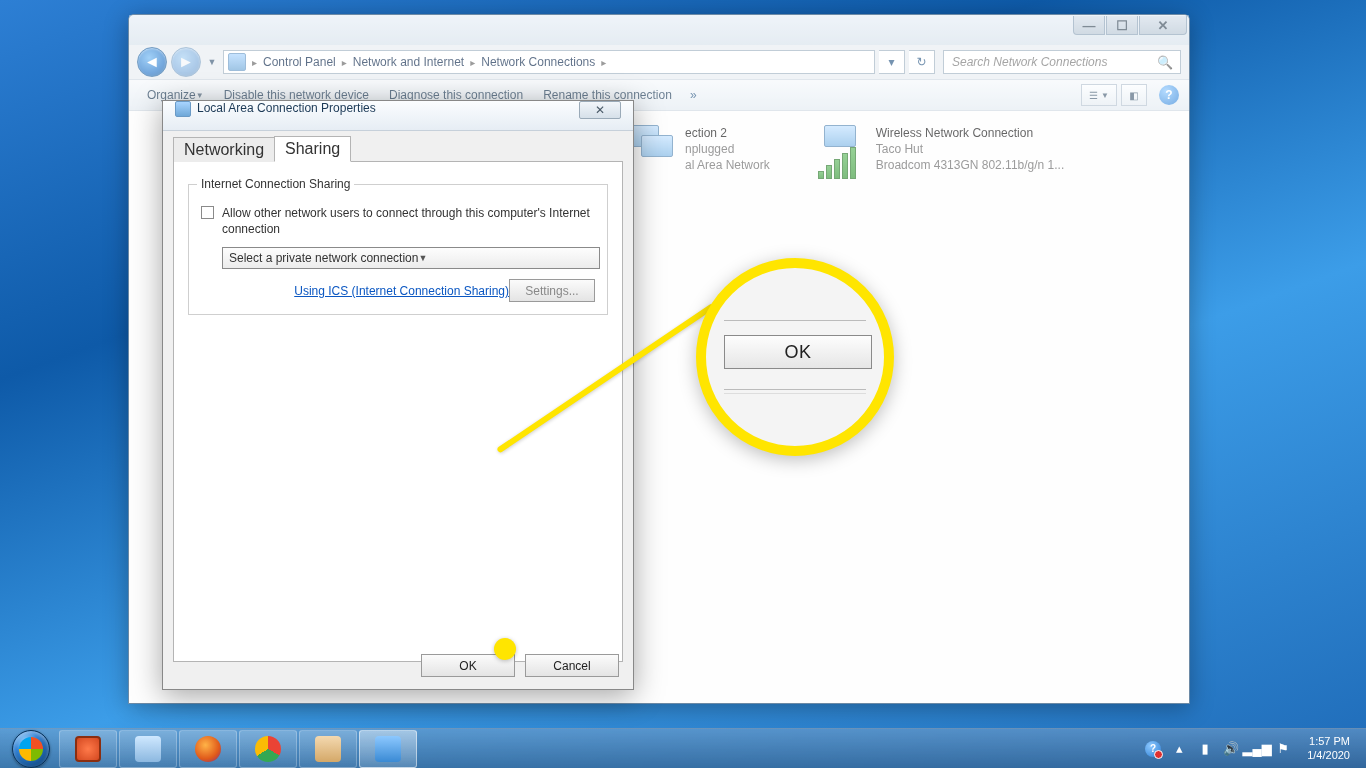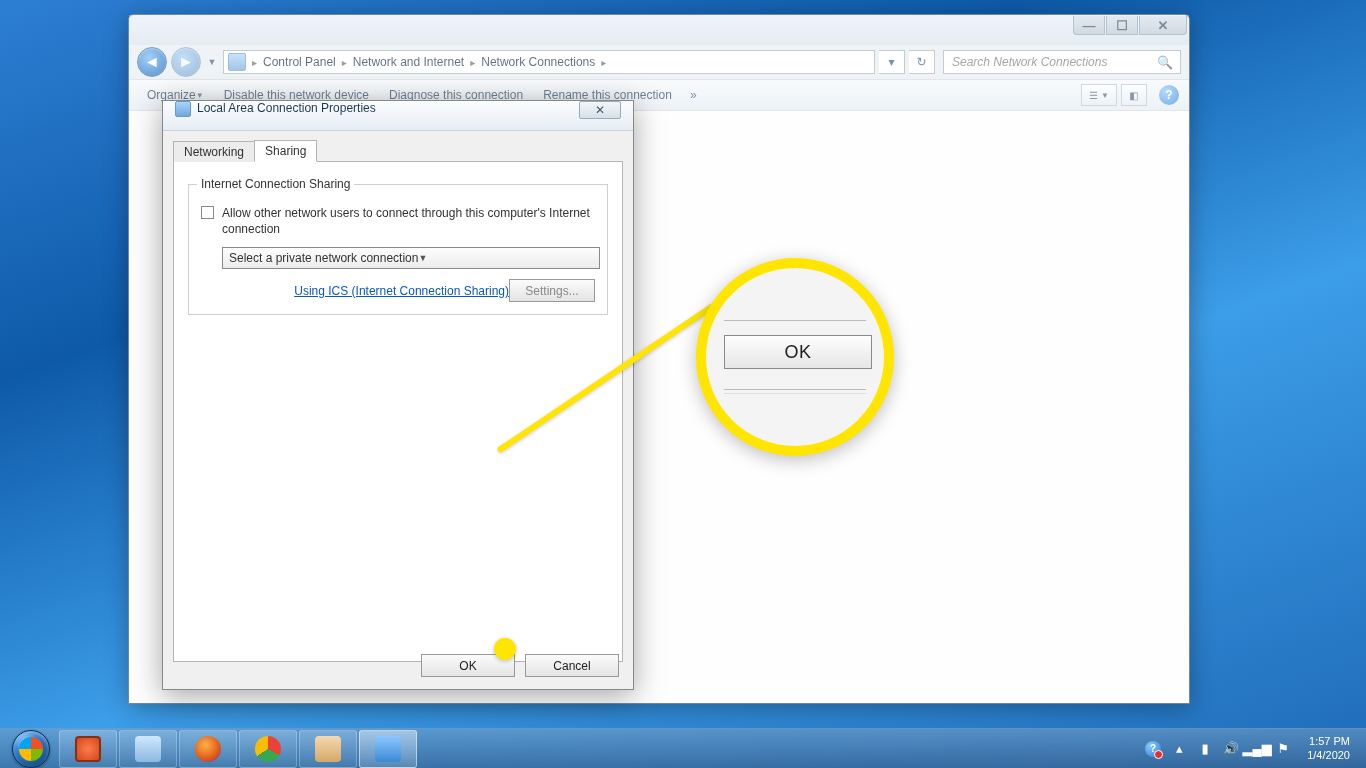--- a/index.html
+++ b/index.html
@@ -49,21 +49,21 @@
 
 .dim{position:absolute;inset:0;background:rgba(255,255,255,.35)}
 
 
 .dlg{position:absolute;left:162px;top:100px;width:472px;height:590px;background:#f0f0f0;border:1px solid #888;box-shadow:0 6px 28px rgba(0,0,0,.35)}
 .dlg-title{height:30px;background:linear-gradient(#fbfdff,#e6edf4);border-bottom:1px solid #c6d0da;display:flex;align-items:flex-start;padding:0 12px;font-size:12px;color:#1b3956}
 .dlg-title .dlg-ico{width:16px;height:16px;margin-right:6px;background:linear-gradient(#a8d4ff,#6fa8d8);border:1px solid #6a9ac6;border-radius:2px}
 .dlg-close{margin-left:auto;width:42px;height:18px;border:1px solid #9aaab8;background:linear-gradient(#f2f6fa,#d6e0e9);border-radius:2px;display:flex;align-items:center;justify-content:center;color:#4a5a68;font-size:12px}
 .dlg-body{padding:8px 10px}
 .tabs{display:flex;align-items:flex-end;height:23px;position:relative;border-bottom:1px solid #b4b4b4}
-.tab{padding:3px 10px;border:1px solid #b4b4b4;border-bottom:none;background:#ececec;font-size:12px;color:#333;margin-right:-1px;position:relative;top:1px;cursor:default}
+.tab{padding:3px 10px;border:1px solid #b4b4b4;border-bottom:none;background:#ececec;font-size:16px;color:#333;margin-right:-1px;position:relative;top:1px;cursor:default}
 .tab.active{background:#fff;z-index:2;border-bottom:1px solid #fff}
 .tabpane{background:#fff;border:1px solid #b4b4b4;border-top:none;height:500px;padding:16px 14px;position:relative}
 .group{border:1px solid #cfcfcf;padding:16px 12px 12px;position:relative;margin-top:6px}
 .group-title{position:absolute;top:-8px;left:8px;background:#fff;padding:0 4px;color:#333;font-size:12px}
 .chk-row{display:flex;align-items:flex-start;gap:8px;margin:4px 0 10px;color:#333;line-height:1.35}
 .chk{width:13px;height:13px;border:1px solid #8a8a8a;background:#fff;margin-top:1px;flex-shrink:0}
 .chk.checked::after{content:"✓";display:block;font-size:10px;line-height:11px;text-align:center;color:#3a7a3a}
 .chk.disabled{background:#eee;border-color:#bbb}
 .lbl{flex:1}
 .sublabel{margin-left:21px;margin-bottom:4px;color:#333}
@@ -135,20 +135,48 @@
     <div class="tb-item">Diagnose this connection</div>
     <div class="tb-item">Rename this connection</div>
     <div class="tb-chev">»</div>
     <div class="tb-spacer"></div>
     <div class="tb-viewbtn">☰ <span class="tb-caret">▼</span></div>
     <div class="tb-viewbtn" style="width:26px">◧</div>
     <div class="tb-help">?</div>
   </div>
 
   <div class="ex-content">
+    <div class="conn-item" style="margin-left:480px">
+      <div class="conn-icon">
+        <div class="mon"></div>
+          <div class="mon mon2"></div>
+      </div>
+      <div class="conn-text">
+        <div class="conn-name">ection 2</div>
+        <div class="conn-sub">nplugged</div>
+        <div class="conn-sub">al Area Network</div>
+      </div>
+    </div>
+    <div class="conn-item">
+      <div class="conn-icon">
+        <div class="mon" style="left:6px"></div>
+        <div class="conn-sig" style="position:absolute;left:0;top:16px">
+            <span></span>
+            <span></span>
+            <span></span>
+            <span></span>
+            <span></span>
+          </div>
+      </div>
+      <div class="conn-text">
+        <div class="conn-name">Wireless Network Connection</div>
+        <div class="conn-sub">Taco Hut</div>
+        <div class="conn-sub">Broadcom 4313GN 802.11b/g/n 1...</div>
+      </div>
+    </div>
   </div>
 
   <div class="dim"></div>
 </div>
 
 <div class="dlg">
   <div class="dlg-title">
     <div class="dlg-ico"></div>
     <span>Local Area Connection Properties</span>
     <div class="dlg-close">✕</div>

